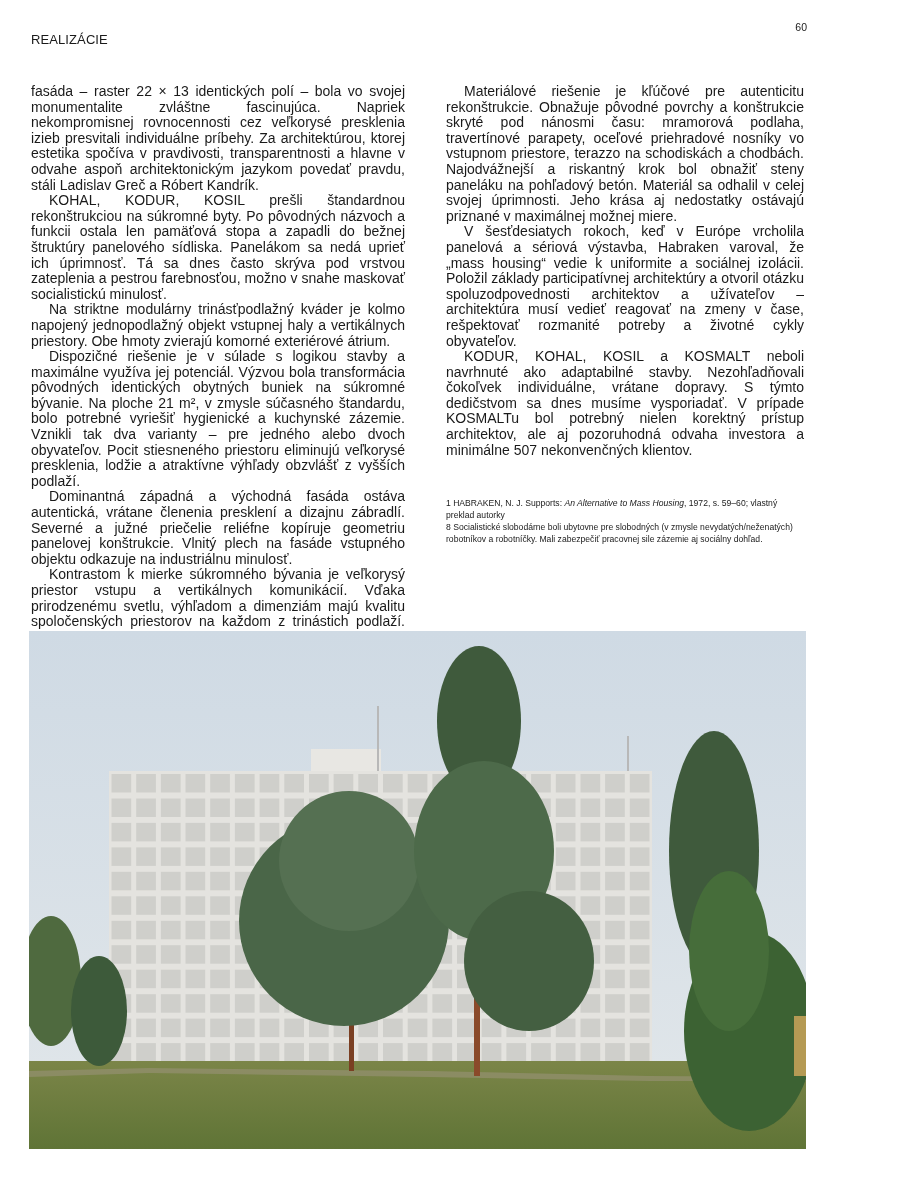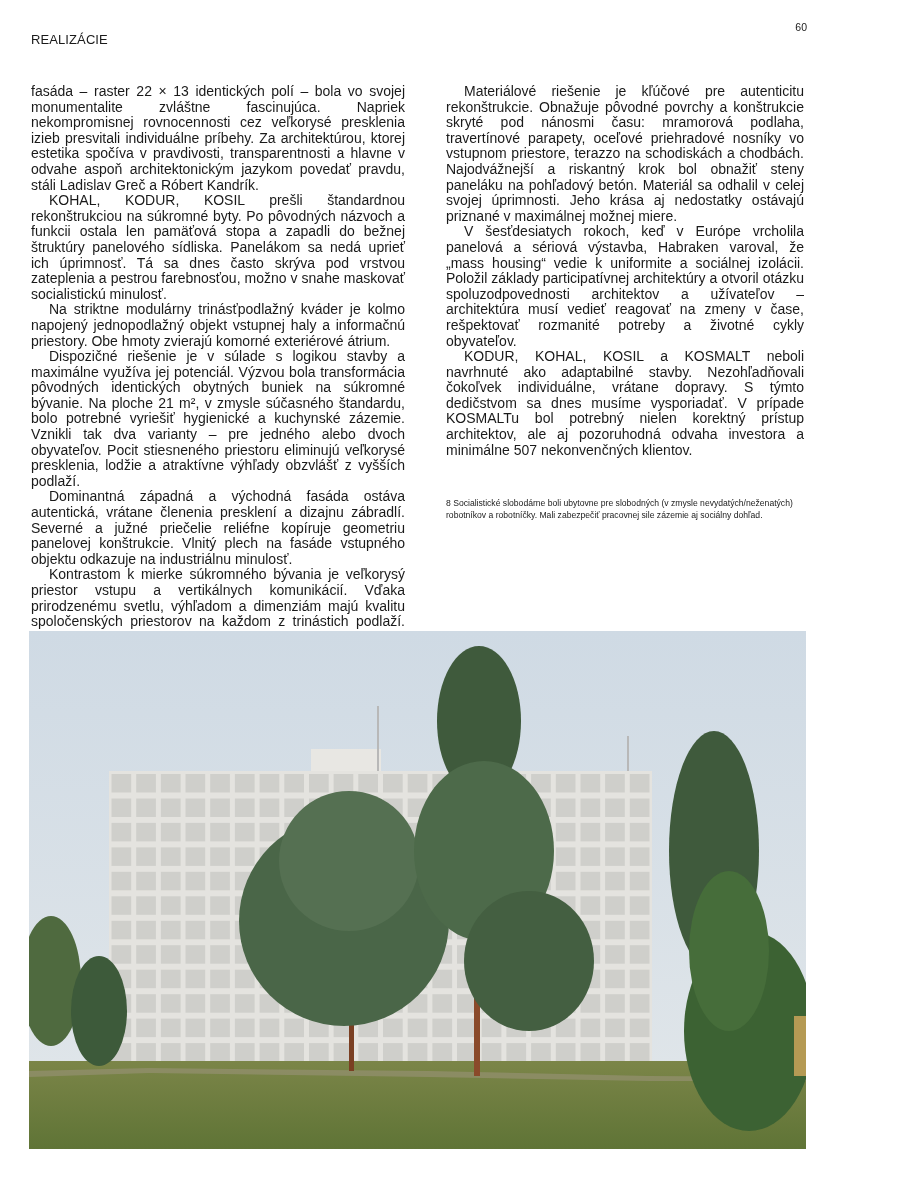--- a/index.html
+++ b/index.html
@@ -20,33 +20,34 @@
   </style>
 </head>
 <body>
 
 <div class="running-head">REALIZÁCIE</div>
 <div class="page-number">60</div>
 
 <div class="col col-left">
   <p>fasáda – raster 22 × 13 identických polí – bola vo svojej monumentalite zvláštne fascinujúca. Napriek nekompromisnej rovnocennosti cez veľkorysé presklenia izieb presvitali individuálne príbehy. Za architektúrou, ktorej estetika spočíva v pravdivosti, transparentnosti a hlavne v odvahe aspoň architektonickým jazykom povedať pravdu, stáli Ladislav Greč a Róbert Kandrík.</p>
   <p class="indent">KOHAL, KODUR, KOSIL prešli štandardnou rekonštrukciou na súkromné byty. Po pôvodných názvoch a funkcii ostala len pamäťová stopa a zapadli do bežnej štruktúry panelového sídliska. Panelákom sa nedá uprieť ich úprimnosť. Tá sa dnes často skrýva pod vrstvou zateplenia a pestrou farebnosťou, možno v snahe maskovať socialistickú minulosť.</p>
-  <p class="indent">Na striktne modulárny trinásťpodlažný kváder je kolmo napojený jednopodlažný objekt vstupnej haly a informačnú priestory. Obe hmoty zvierajú komorné exteriérové átrium.</p>
+  <p class="indent">Na striktne modulárny trinásťpodlažný kváder je kolmo napojený jednopodlažný objekt vstupnej haly a vertikálnych priestory. Obe hmoty zvierajú komorné exteriérové átrium.</p>
   <p class="indent">Dispozičné riešenie je v súlade s logikou stavby a maximálne využíva jej potenciál. Výzvou bola transformácia pôvodných identických obytných buniek na súkromné bývanie. Na ploche 21 m², v zmysle súčasného štandardu, bolo potrebné vyriešiť hygienické a kuchynské zázemie. Vznikli tak dva varianty – pre jedného alebo dvoch obyvateľov. Pocit stiesneného priestoru eliminujú veľkorysé presklenia, lodžie a atraktívne výhľady obzvlášť z vyšších podlaží.</p>
   <p class="indent">Dominantná západná a východná fasáda ostáva autentická, vrátane členenia presklení a dizajnu zábradlí. Severné a južné priečelie reliéfne kopíruje geometriu panelovej konštrukcie. Vlnitý plech na fasáde vstupného objektu odkazuje na industriálnu minulosť.</p>
   <p class="indent">Kontrastom k mierke súkromného bývania je veľkorysý priestor vstupu a vertikálnych komunikácií. Vďaka prirodzenému svetlu, výhľadom a dimenziám majú kvalitu spoločenských priestorov na každom z trinástich podlaží. Dve identické symetricky osadené schodiská striktne delia hmotu na dve časti – pôvodne mužskú a ženskú.</p>
 </div>
 
 <div class="col col-right">
   <p class="indent">Materiálové riešenie je kľúčové pre autenticitu rekonštrukcie. Obnažuje pôvodné povrchy a konštrukcie skryté pod nánosmi času: mramorová podlaha, travertínové parapety, oceľové priehradové nosníky vo vstupnom priestore, terazzo na schodiskách a chodbách. Najodvážnejší a riskantný krok bol obnažiť steny paneláku na pohľadový betón. Materiál sa odhalil v celej svojej úprimnosti. Jeho krása aj nedostatky ostávajú priznané v maximálnej možnej miere.</p>
   <p class="indent">V šesťdesiatych rokoch, keď v Európe vrcholila panelová a sériová výstavba, Habraken varoval, že „mass housing“ vedie k uniformite a sociálnej izolácii. Položil základy participatívnej architektúry a otvoril otázku spoluzodpovednosti architektov a užívateľov – architektúra musí vedieť reagovať na zmeny v čase, rešpektovať rozmanité potreby a životné cykly obyvateľov.</p>
   <p class="indent">KODUR, KOHAL, KOSIL a KOSMALT neboli navrhnuté ako adaptabilné stavby. Nezohľadňovali čokoľvek individuálne, vrátane dopravy. S týmto dedičstvom sa dnes musíme vysporiadať. V prípade KOSMALTu bol potrebný nielen korektný prístup architektov, ale aj pozoruhodná odvaha investora a minimálne 507 nekonvenčných klientov.</p>
 </div>
 
 <div class="notes">
+  <p><span>1 HABRAKEN, N. J. Supports: </span><em>An Alternative to Mass Housing</em><span>, 1972, s. 59–60; vlastný preklad autorky</span></p>
   <p>8 Socialistické slobodárne boli ubytovne pre slobodných (v zmysle nevydatých/neženatých) robotníkov a robotníčky. Mali zabezpečiť pracovnej sile zázemie aj sociálny dohľad.</p>
 </div>
 
 <div class="photo">
   <svg id="photo-svg" viewBox="0 0 777 518" preserveAspectRatio="none">
     <defs>
       <linearGradient id="skyGrad" x1="0" y1="0" x2="0" y2="1">
         <stop offset="0" stop-color="#cfdae4"></stop>
         <stop offset="1" stop-color="#e2e7ea"></stop>
       </linearGradient>

